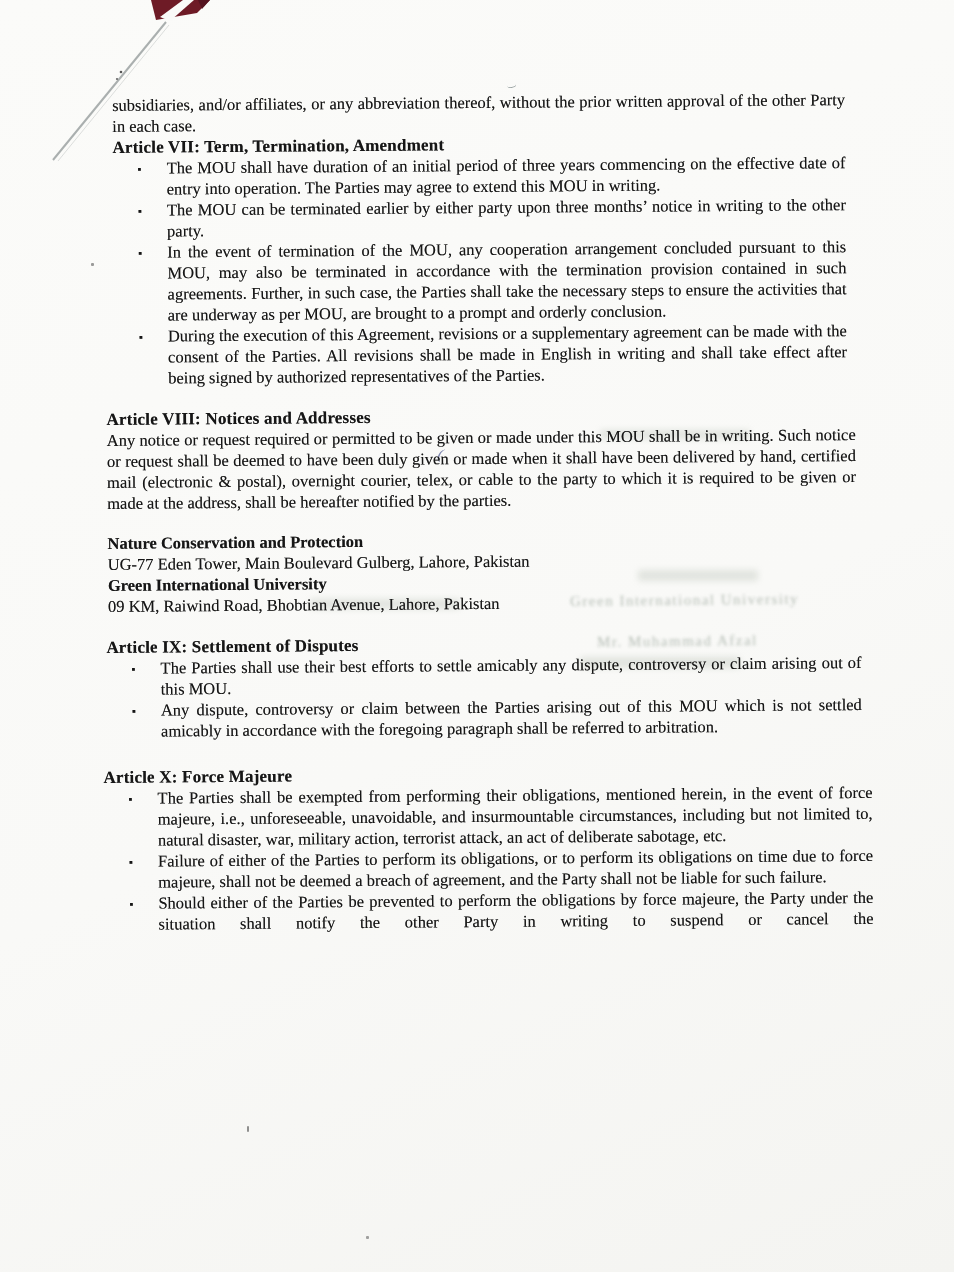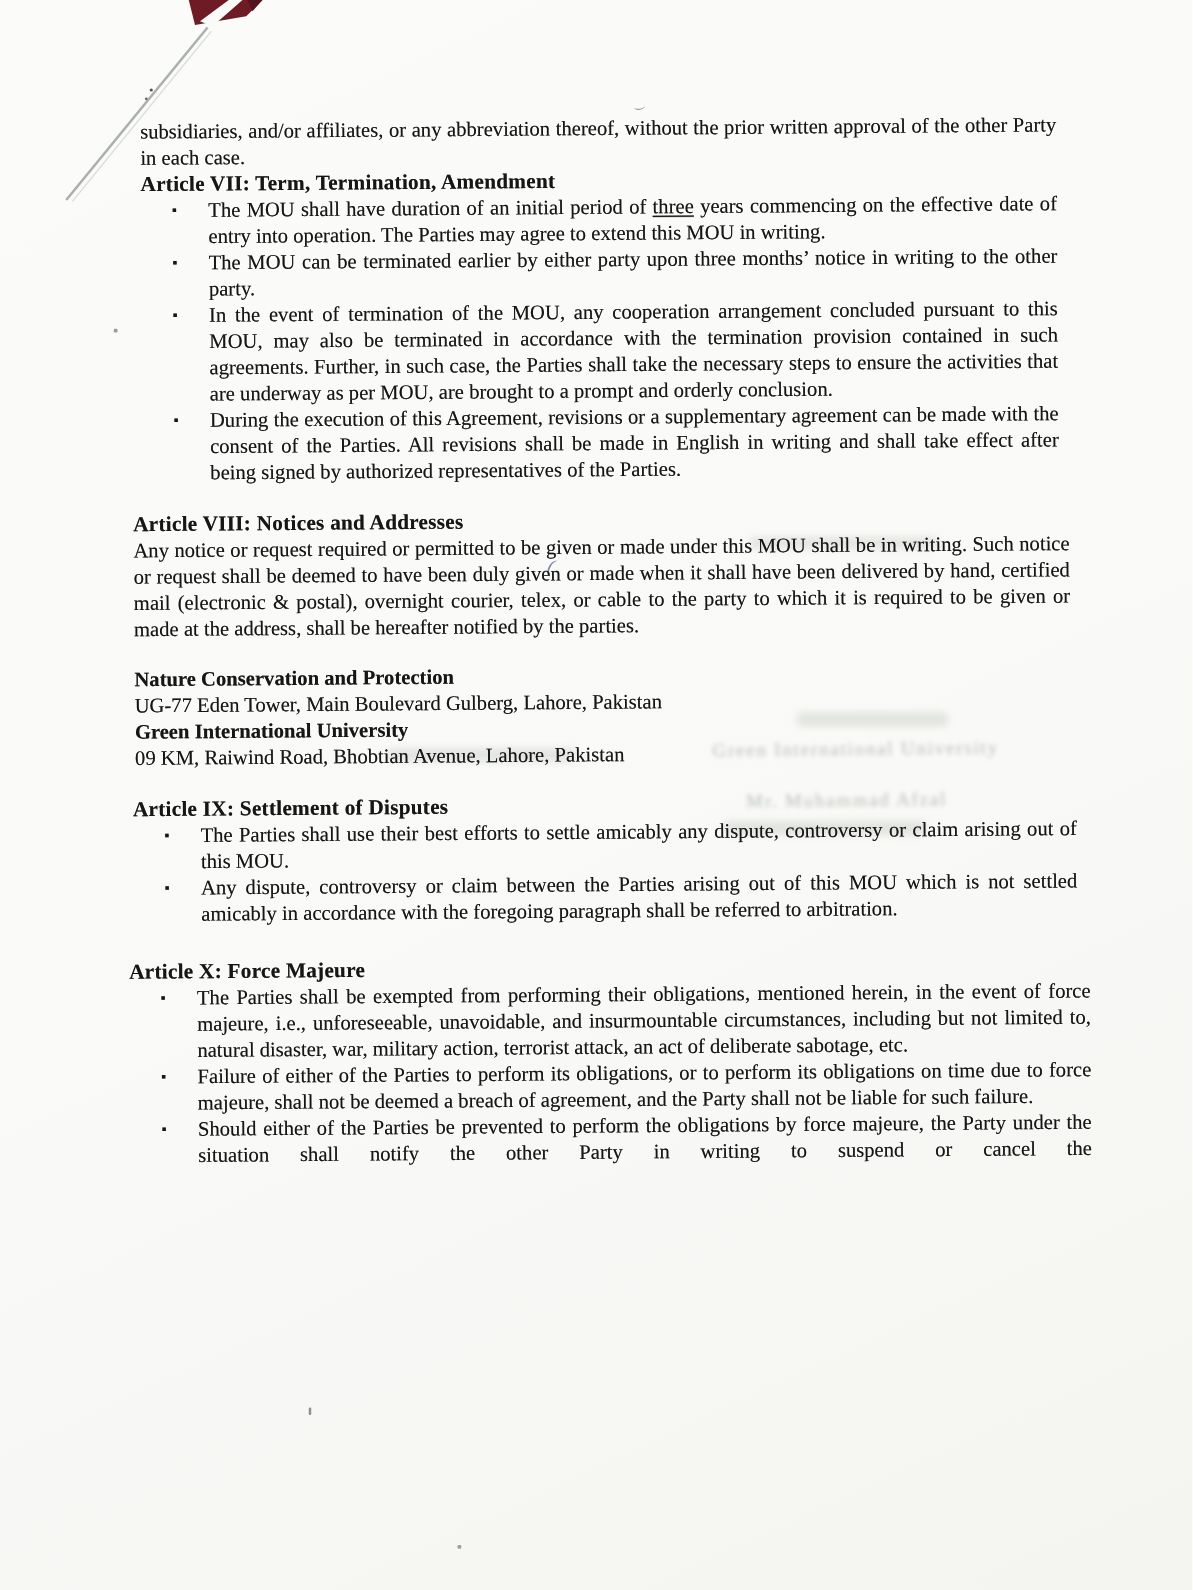--- a/index.html
+++ b/index.html
@@ -37,21 +37,21 @@
   ul.bullets { list-style: none; margin: 0; padding: 0 0 0 25px; }
   ul.bullets li { display: flex; }
   .marker {
     flex: none;
     width: 29px;
     font-size: 11px;
     line-height: 21px;
     padding-top: 1px;
   }
   .btext { flex: 1; text-align: justify; }
-  .u-word { text-decoration: underline; text-underline-offset: 2px; margin-top: 16px; }
+  .u-word { text-underline-offset: 2px; margin-top: 16px; }
   .addr-name { font-weight: 700; margin: 0; }
   .addr-line { margin: 0; }
   
   .shift1 { margin-left: -8px;  margin-right: -8px; }
   .shift2 { margin-left: -10px; margin-right: -12px; }
   .shift3 { margin-left: -14px; margin-right: -22px; }
   .justify-last { text-align-last: justify; }
 
   
   .corner-svg { position: absolute; left: 0; top: 0; }

